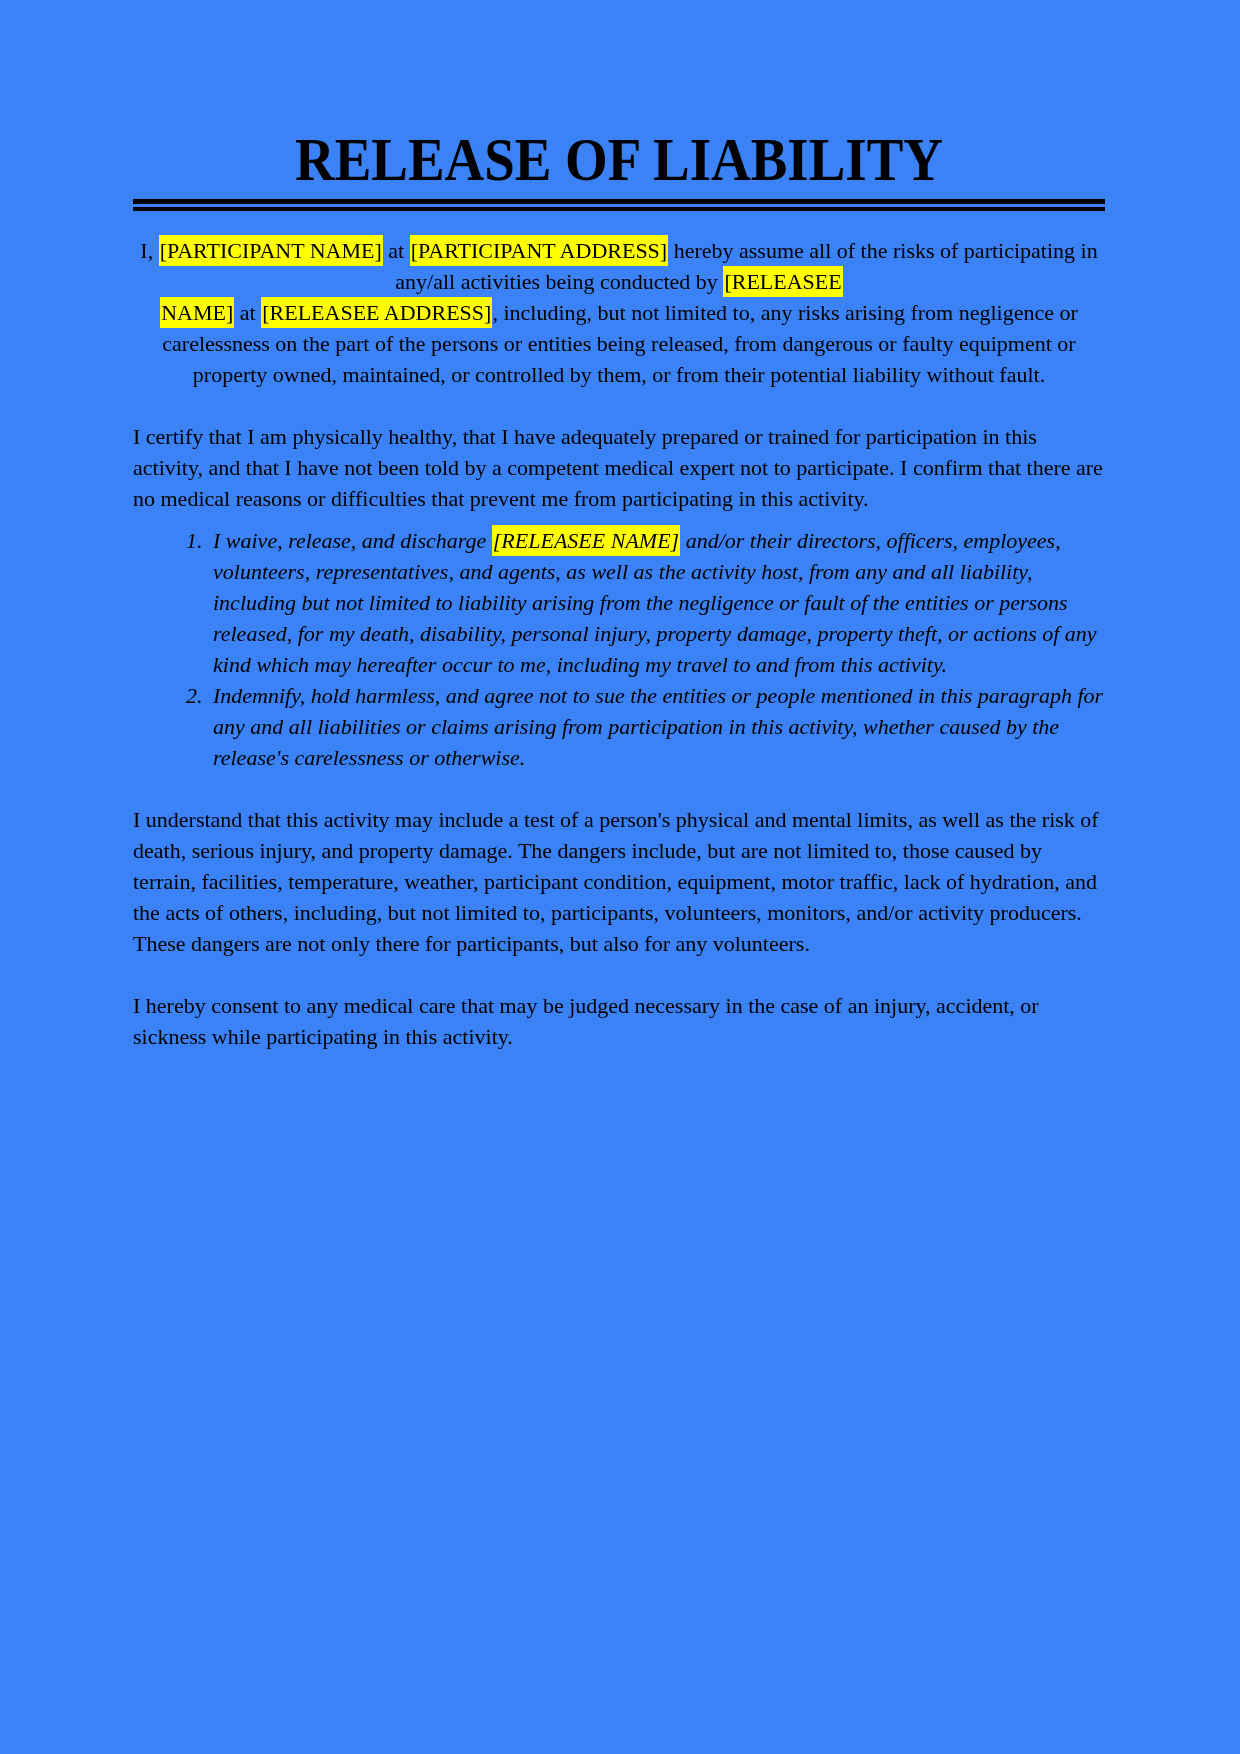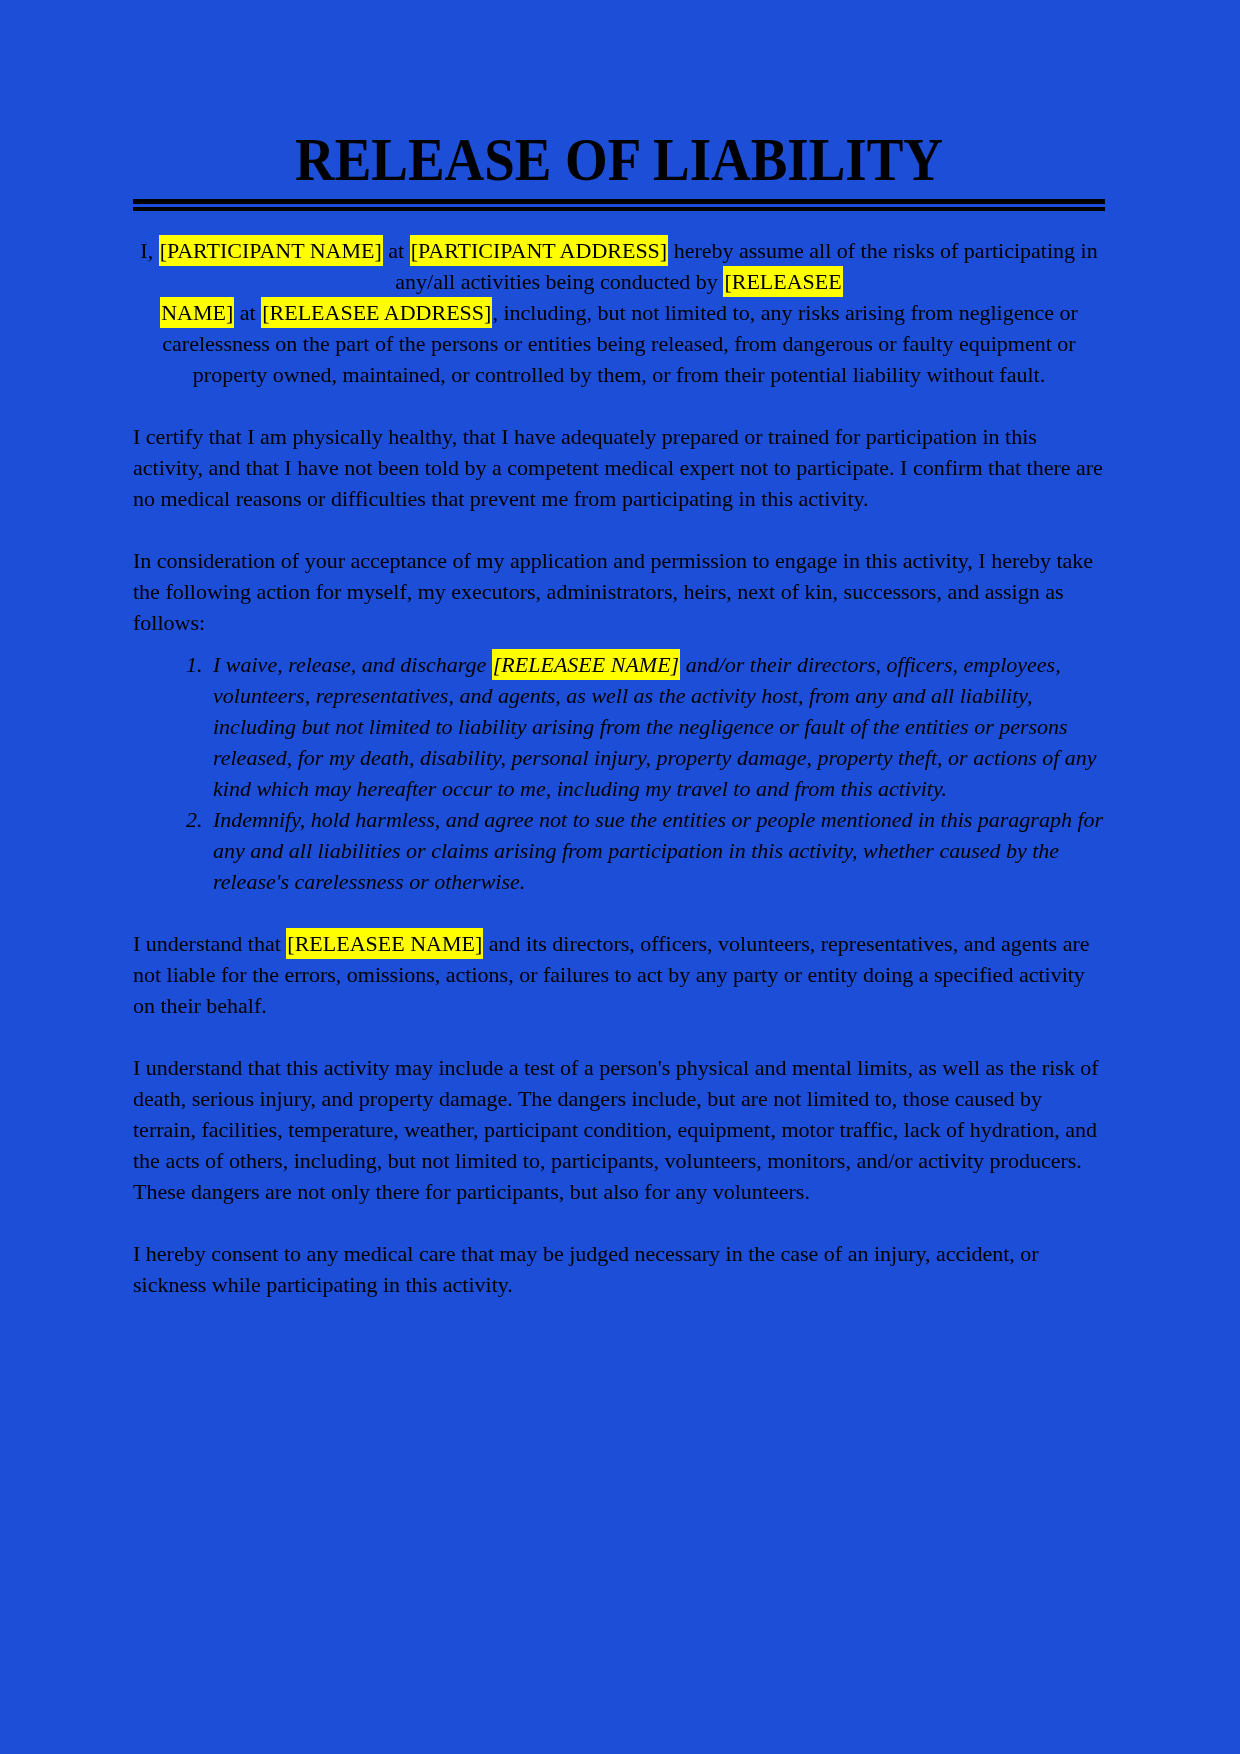--- a/index.html
+++ b/index.html
@@ -5,21 +5,21 @@
   html, body {
     margin: 0;
     padding: 0;
     background: #ffffff;
   }
   .page {
     position: relative;
     width: 1240px;
     height: 1754px;
     box-sizing: border-box;
-    background: #1d4ed8;
+    background: #3b82f6;
     color: #000000;
     padding: 128px 135px 56px 133px;
     font-family: "Liberation Serif", "DejaVu Serif", serif;
     font-size: 22px;
     line-height: 31px;
     overflow: hidden;
   }
   .doc-title {
     margin: 0;
     font-size: 61px;
@@ -63,22 +63,20 @@
 </style>
 </head>
 <body>
 
 <div class="page">
   <h1 class="doc-title">RELEASE OF LIABILITY</h1>
   <div class="title-divider"></div>
   <div class="doc-body">
       <p>I, <mark>[PARTICIPANT NAME]</mark> at <mark>[PARTICIPANT ADDRESS]</mark> hereby assume all of the risks of participating in any/all activities being conducted by <mark>[RELEASEE</mark><br><mark>NAME]</mark> at <mark>[RELEASEE ADDRESS]</mark>, including, but not limited to, any risks arising from negligence or carelessness on the part of the persons or entities being released, from dangerous or faulty equipment or property owned, maintained, or controlled by them, or from their potential liability without fault.</p>
       <p>I certify that I am physically healthy, that I have adequately prepared or trained for participation in this activity, and that I have not been told by a competent medical expert not to participate. I confirm that there are no medical reasons or difficulties that prevent me from participating in this activity.</p>
-      <p>In consideration of your acceptance of my application and permission to engage in this activity, I hereby take the following action for myself, my executors, administrators, heirs, next of kin, successors, and assign as follows:</p>
       <ol>
         <li>I waive, release, and discharge <mark>[RELEASEE NAME]</mark> and/or their directors, officers, employees, volunteers, representatives, and agents, as well as the activity host, from any and all liability, including but not limited to liability arising from the negligence or fault of the entities or persons released, for my death, disability, personal injury, property damage, property theft, or actions of any kind which may hereafter occur to me, including my travel to and from this activity.</li>
         <li>Indemnify, hold harmless, and agree not to sue the entities or people mentioned in this paragraph for any and all liabilities or claims arising from participation in this activity, whether caused by the release's carelessness or otherwise.</li>
       </ol>
-      <p>I understand that <mark>[RELEASEE NAME]</mark> and its directors, officers, volunteers, representatives, and agents are not liable for the errors, omissions, actions, or failures to act by any party or entity doing a specified activity on their behalf.</p>
       <p>I understand that this activity may include a test of a person's physical and mental limits, as well as the risk of death, serious injury, and property damage. The dangers include, but are not limited to, those caused by terrain, facilities, temperature, weather, participant condition, equipment, motor traffic, lack of hydration, and the acts of others, including, but not limited to, participants, volunteers, monitors, and/or activity producers. These dangers are not only there for participants, but also for any volunteers.</p>
       <p>I hereby consent to any medical care that may be judged necessary in the case of an injury, accident, or sickness while participating in this activity.</p>
     </div>
 </div>
 
 </body></html>

